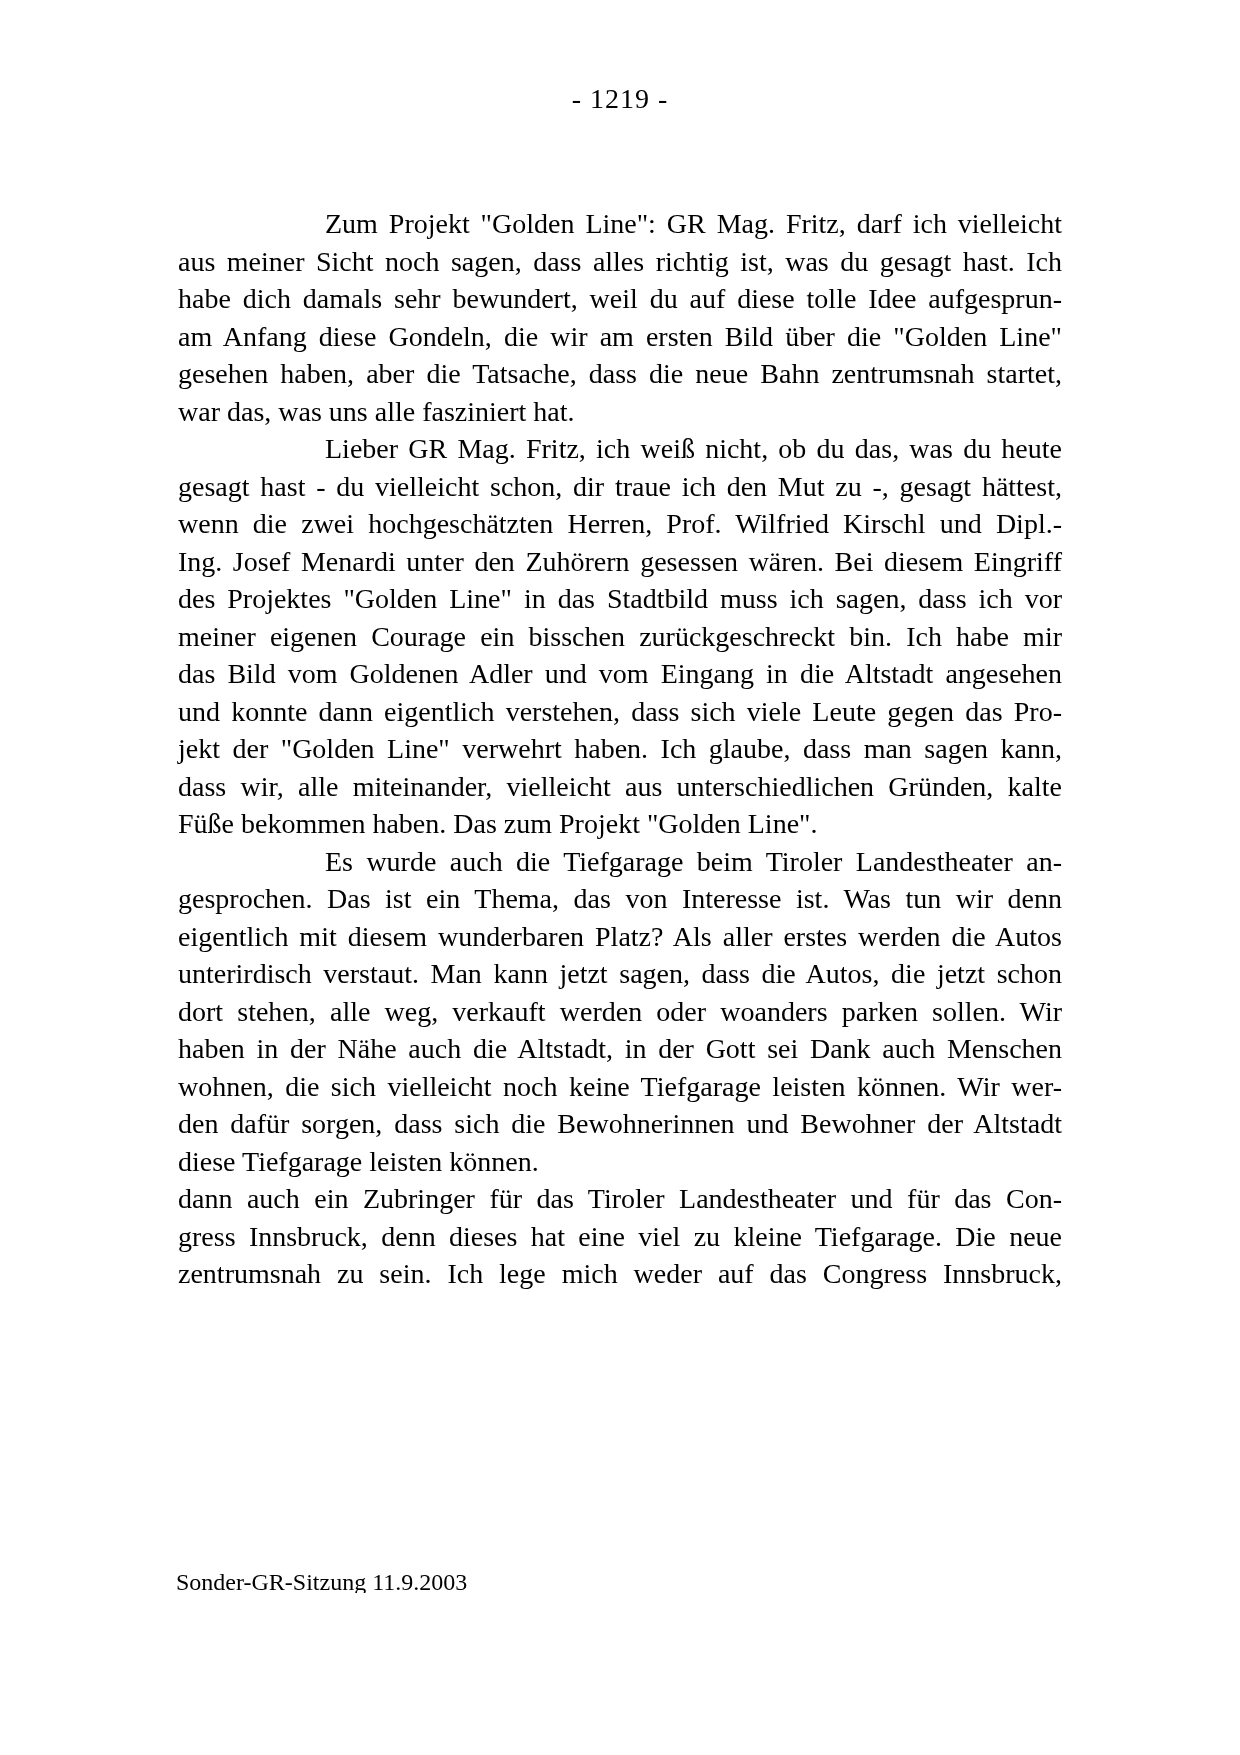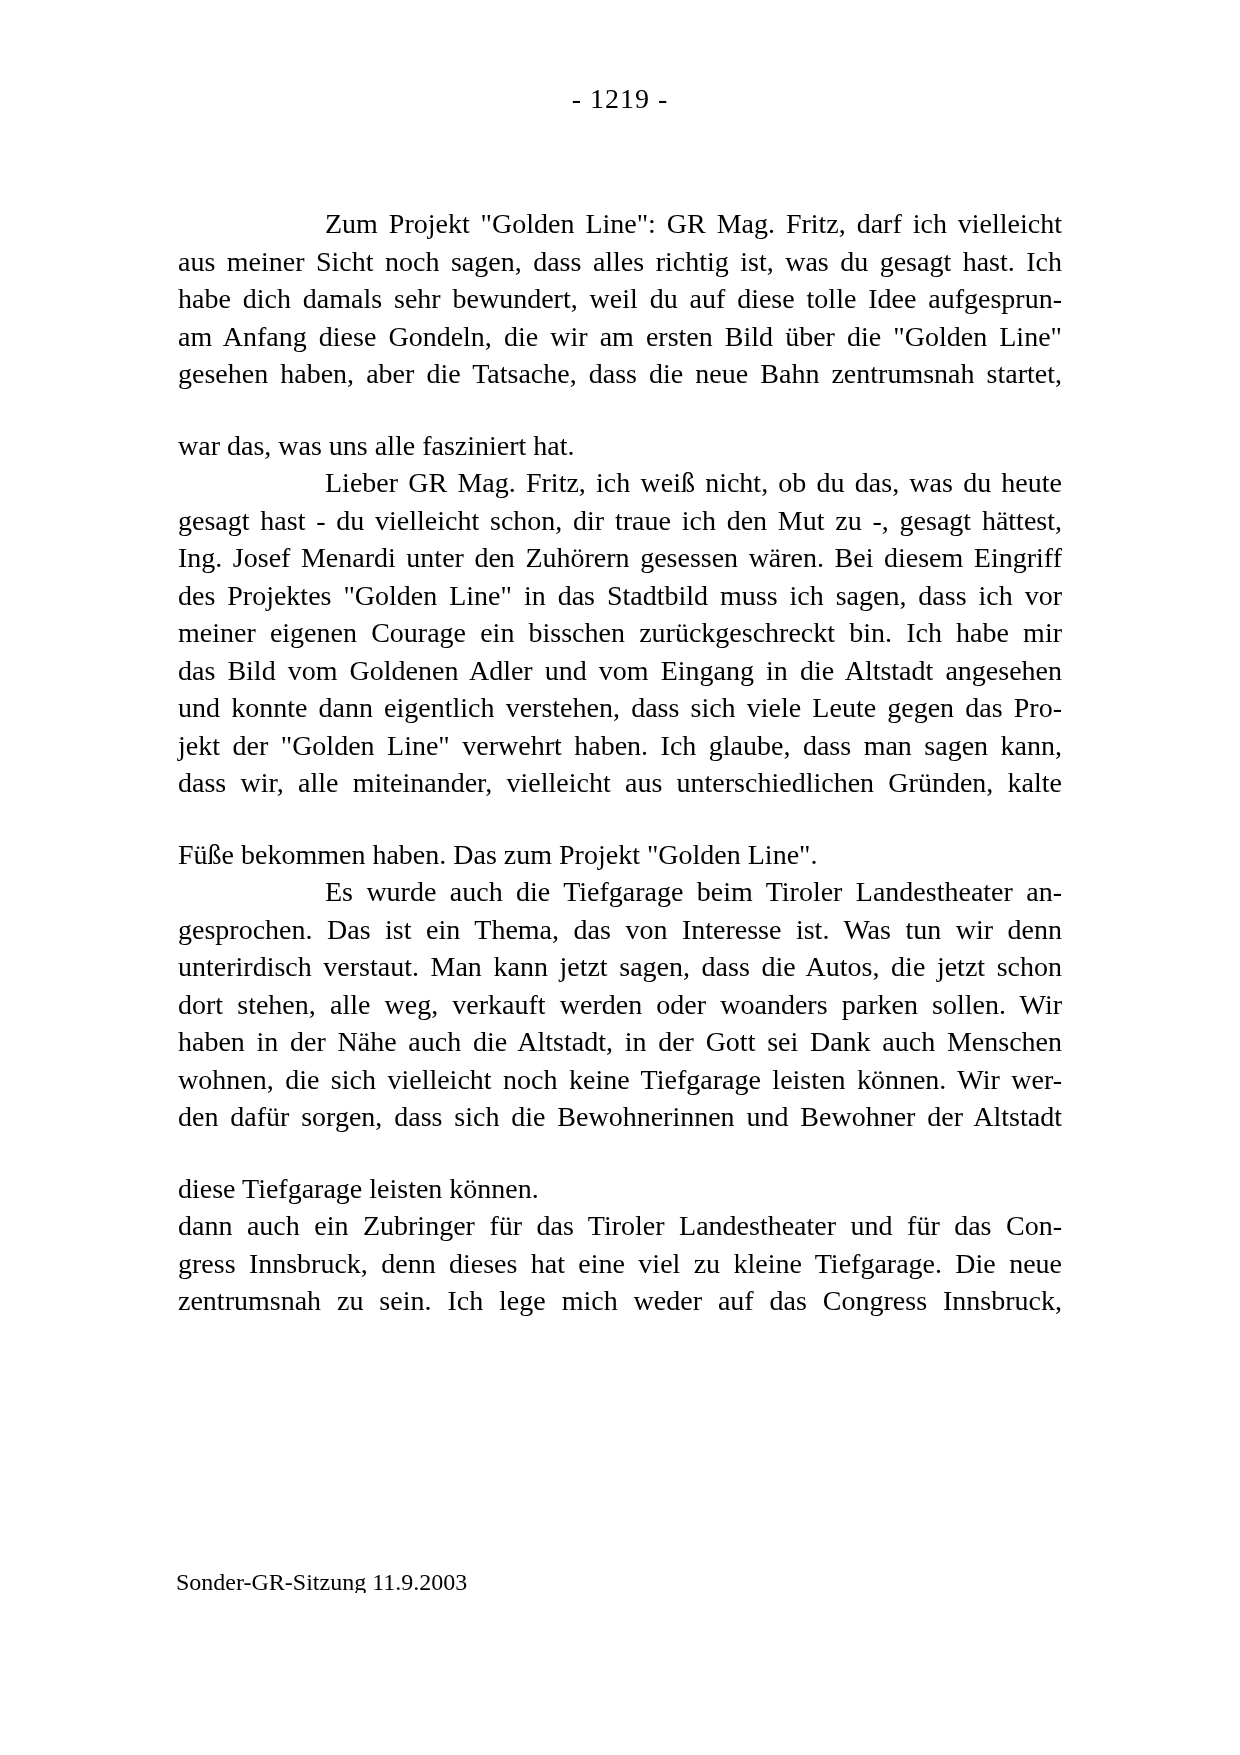--- a/index.html
+++ b/index.html
@@ -40,21 +40,20 @@
   .line {
     text-align: justify;
     text-align-last: justify;
     white-space: normal;
   }
   .line.indent {
     text-indent: 147px;
   }
   .line.last {
     text-align-last: left;
-    margin-top: 34px;
   }
   .footer-note {
     position: absolute;
     top: 1570px;
     left: 176px;
     font-size: 24px;
     line-height: 24px;
   }
 </style>
 </head>
@@ -68,32 +67,34 @@
         <div class="line indent">Zum Projekt "Golden Line": GR Mag. Fritz, darf ich vielleicht</div>
         <div class="line">aus meiner Sicht noch sagen, dass alles richtig ist, was du gesagt hast. Ich</div>
         <div class="line">habe dich damals sehr bewundert, weil du auf diese tolle Idee aufgesprun-</div>
         <div class="line">am Anfang diese Gondeln, die wir am ersten Bild über die "Golden Line"</div>
         <div class="line">gesehen haben, aber die Tatsache, dass die neue Bahn zentrumsnah startet,</div>
         <div class="line last">war das, was uns alle fasziniert hat.</div>
       </div>
       <div class="paragraph">
         <div class="line indent">Lieber GR Mag. Fritz, ich weiß nicht, ob du das, was du heute</div>
         <div class="line">gesagt hast - du vielleicht schon, dir traue ich den Mut zu -, gesagt hättest,</div>
+        <div class="line">wenn die zwei hochgeschätzten Herren, Prof. Wilfried Kirschl und Dipl.-</div>
         <div class="line">Ing. Josef Menardi unter den Zuhörern gesessen wären. Bei diesem Eingriff</div>
         <div class="line">des Projektes "Golden Line" in das Stadtbild muss ich sagen, dass ich vor</div>
         <div class="line">meiner eigenen Courage ein bisschen zurückgeschreckt bin. Ich habe mir</div>
         <div class="line">das Bild vom Goldenen Adler und vom Eingang in die Altstadt angesehen</div>
         <div class="line">und konnte dann eigentlich verstehen, dass sich viele Leute gegen das Pro-</div>
         <div class="line">jekt der "Golden Line" verwehrt haben. Ich glaube, dass man sagen kann,</div>
         <div class="line">dass wir, alle miteinander, vielleicht aus unterschiedlichen Gründen, kalte</div>
         <div class="line last">Füße bekommen haben. Das zum Projekt "Golden Line".</div>
       </div>
       <div class="paragraph">
         <div class="line indent">Es wurde auch die Tiefgarage beim Tiroler Landestheater an-</div>
         <div class="line">gesprochen. Das ist ein Thema, das von Interesse ist. Was tun wir denn</div>
+        <div class="line">eigentlich mit diesem wunderbaren Platz? Als aller erstes werden die Autos</div>
         <div class="line">unterirdisch verstaut. Man kann jetzt sagen, dass die Autos, die jetzt schon</div>
         <div class="line">dort stehen, alle weg, verkauft werden oder woanders parken sollen. Wir</div>
         <div class="line">haben in der Nähe auch die Altstadt, in der Gott sei Dank auch Menschen</div>
         <div class="line">wohnen, die sich vielleicht noch keine Tiefgarage leisten können. Wir wer-</div>
         <div class="line">den dafür sorgen, dass sich die Bewohnerinnen und Bewohner der Altstadt</div>
         <div class="line last">diese Tiefgarage leisten können.</div>
       </div>
       <div class="paragraph">
         <div class="line">dann auch ein Zubringer für das Tiroler Landestheater und für das Con-</div>
         <div class="line">gress Innsbruck, denn dieses hat eine viel zu kleine Tiefgarage. Die neue</div>

